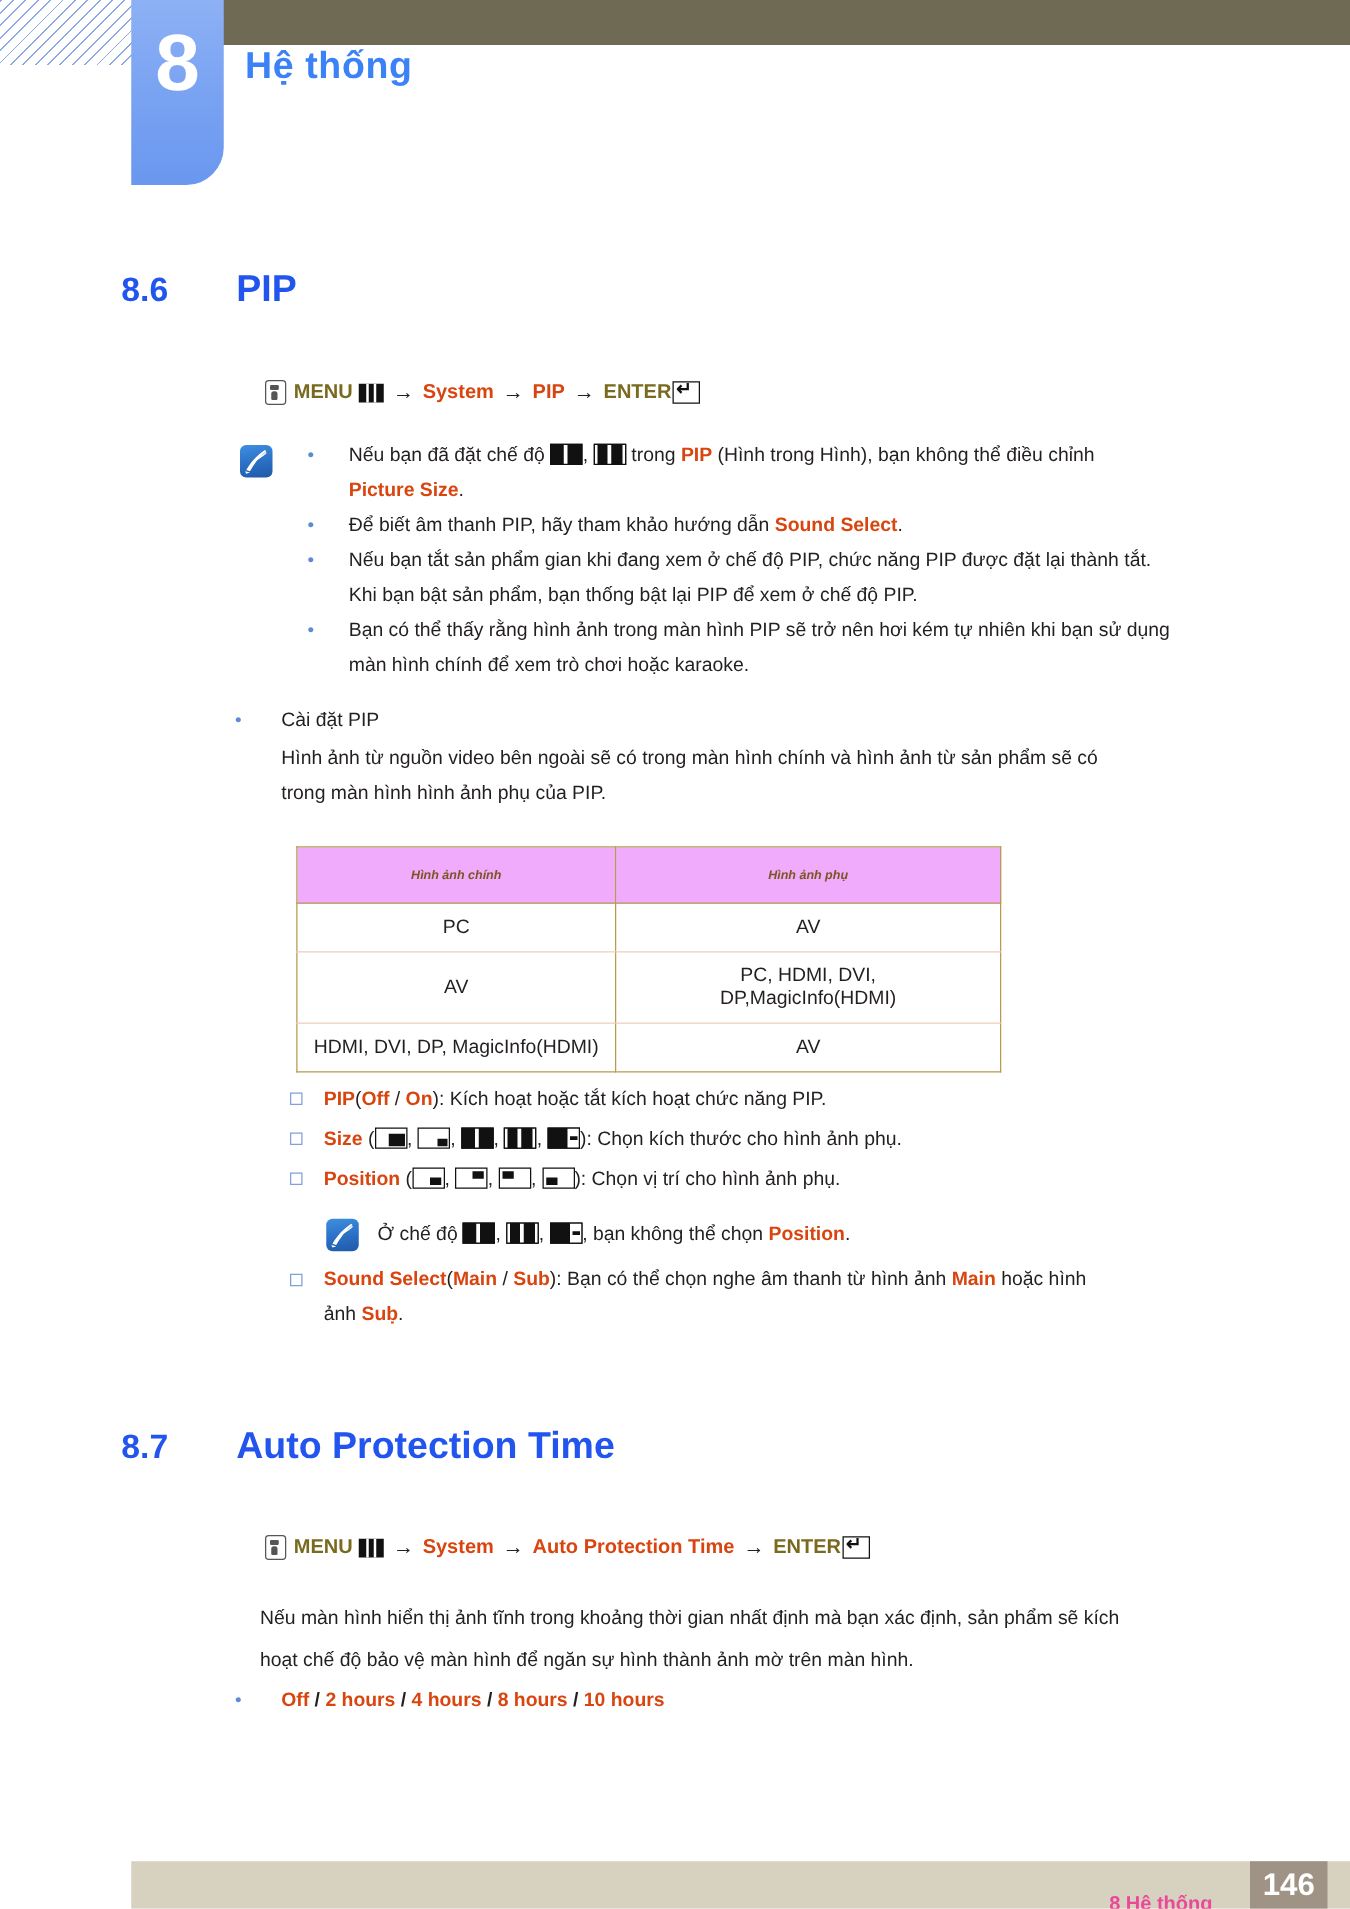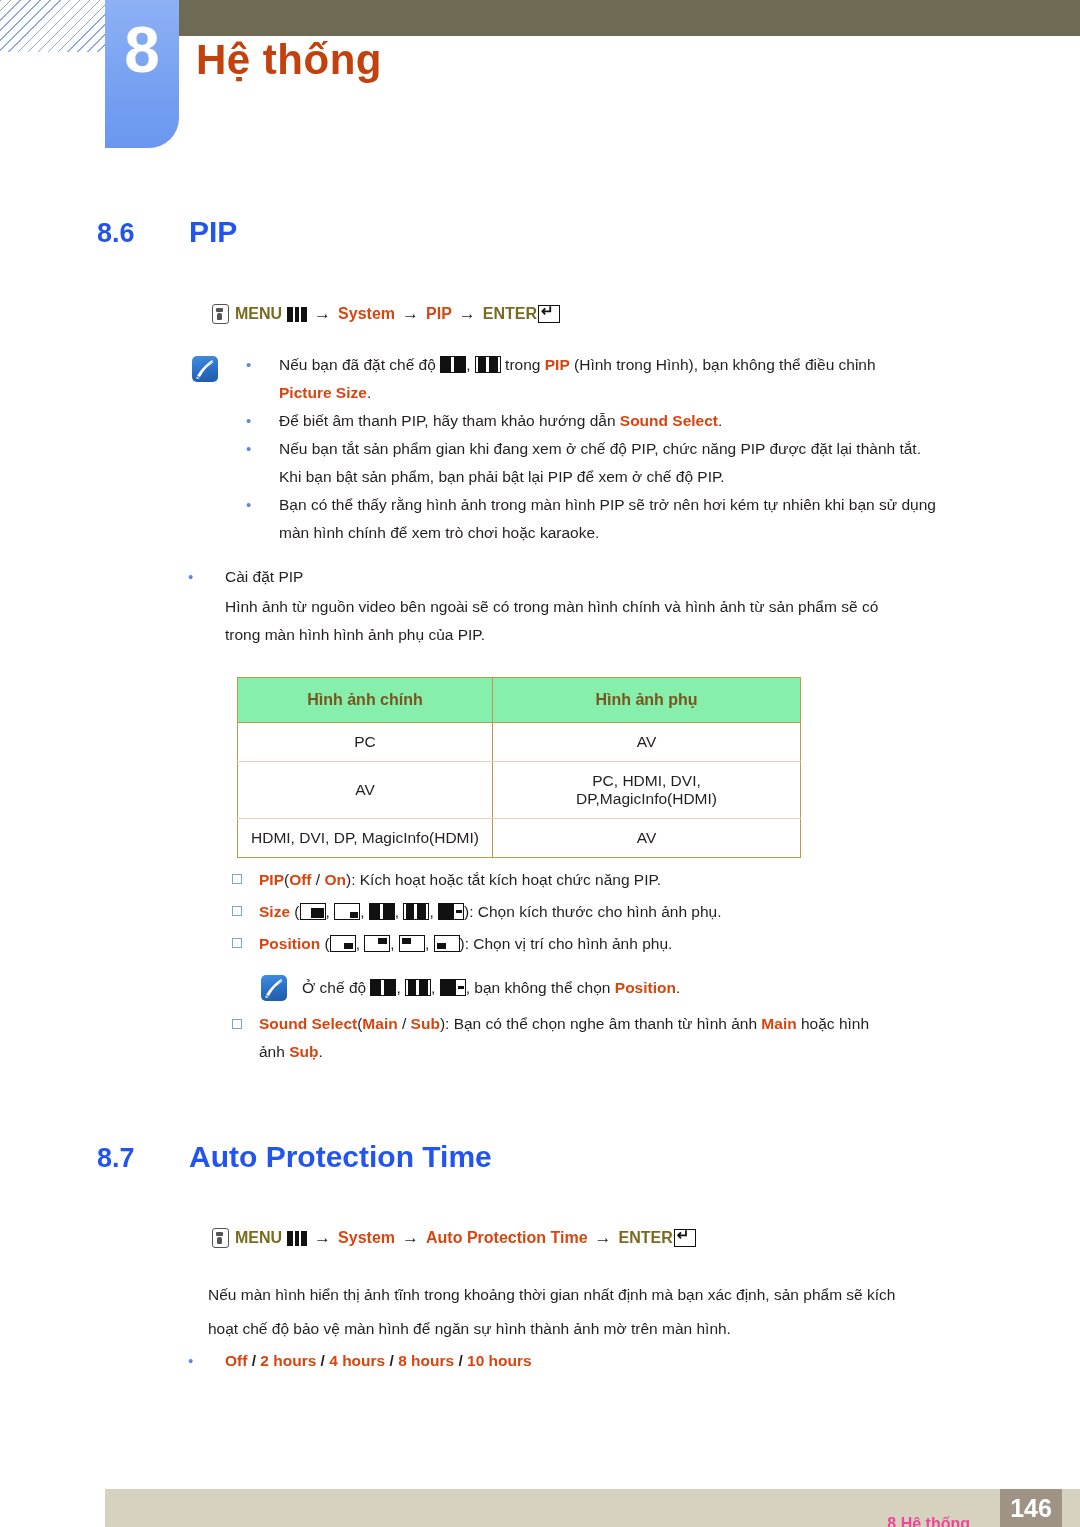--- a/index.html
+++ b/index.html
@@ -43,23 +43,23 @@
     font-size: 64px;
     font-weight: bold;
     line-height: 1;
     text-align: center;
     padding-top: 18px;
     box-sizing: border-box;
   }
   .chapter-title {
     position: absolute;
     left: 196px; top: 36px;
-    font-size: 42px;
-    font-weight: bold;
-    color: #c2410c;
+    font-size: 30px;
+    font-weight: bold;
+    color: #3b82f6;
     letter-spacing: .5px;
   }
 
   
   .section-head {
     position: absolute;
     display: flex;
     align-items: baseline;
     color: #2255ee;
     font-weight: bold;
@@ -179,26 +179,27 @@
     background: #fff;
   }
 
   
   .pip-table {
     position: absolute;
     border-collapse: collapse;
     font-size: 15.5px;
   }
   .pip-table th {
-    background: #86efac;
+    background: #f0abfc;
     color: #7a5520;
     font-weight: bold;
-    font-size: 16px;
+    font-size: 10px;
     height: 42px;
     border: 1.2px solid #b99a4e;
+    font-style: italic;
   }
   .pip-table td {
     text-align: center;
     border-left: 1.2px solid #b99a4e;
     border-right: 1.2px solid #b99a4e;
     border-top: 1px solid #eccfbb;
     border-bottom: 1px solid #eccfbb;
     padding: 10px 6px;
     color: #231f20;
   }
@@ -307,21 +308,21 @@
 </div>
 
 <div class="bul" style="left:246px; top:407px;"></div>
 <div class="tblock" style="left:279px; top:407px; width:720px;">
   <span>Để biết âm thanh PIP, hãy tham khảo hướng dẫn </span><b>Sound Select</b><span>.</span>
 </div>
 
 <div class="bul" style="left:246px; top:435px;"></div>
 <div class="tblock" style="left:279px; top:435px; width:730px;">
   <span>Nếu bạn tắt sản phẩm gian khi đang xem ở chế độ PIP, chức năng PIP được đặt lại thành tắt.</span><br>
-  <span>Khi bạn bật sản phẩm, bạn phải bật lại PIP để xem ở chế độ PIP.</span>
+  <span>Khi bạn bật sản phẩm, bạn thống bật lại PIP để xem ở chế độ PIP.</span>
 </div>
 
 <div class="bul" style="left:246px; top:491px;"></div>
 <div class="tblock" style="left:279px; top:491px; width:730px;">
   <span>Bạn có thể thấy rằng hình ảnh trong màn hình PIP sẽ trở nên hơi kém tự nhiên khi bạn sử dụng</span><br>
   <span>màn hình chính để xem trò chơi hoặc karaoke.</span>
 </div>
 
 <div class="bul" style="left:188px; top:563px;"></div>
 <div class="tblock" style="left:225px; top:563px; width:760px;">Cài đặt PIP</div>

